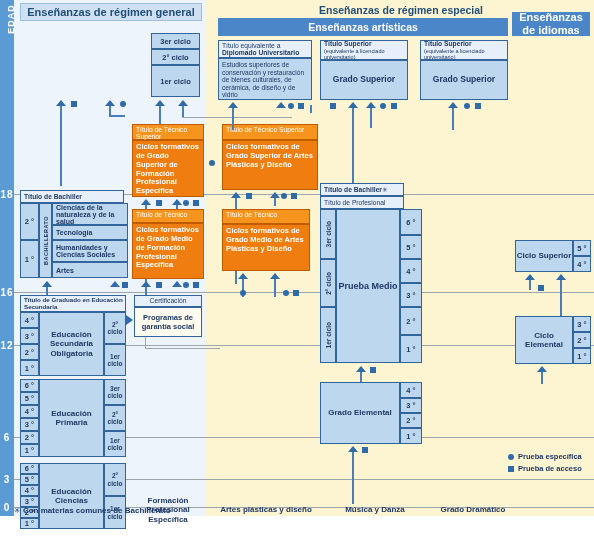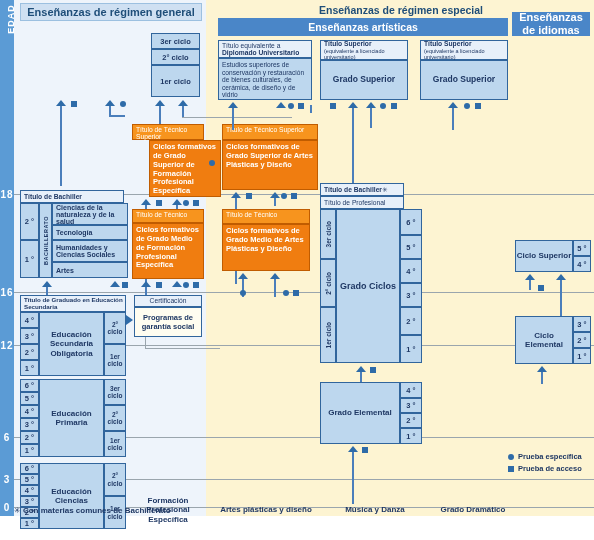--- a/index.html
+++ b/index.html
@@ -114,21 +114,21 @@
   <div class="ci" style="left:120px;top:101px;"></div>
 
   <div class="arrowUp" style="left:155px;top:100px;"></div>
   <div class="vline" style="left:159px;top:106px;height:80px;"></div>
 
   <div class="arrowUp" style="left:178px;top:100px;"></div>
   <div class="vline" style="left:182px;top:106px;height:12px;"></div>
   <div class="greyline" style="left:182px;top:117px;width:110px;height:1px;"></div>
 
   <div class="abs otab" style="left:132px;top:124px;width:72px;height:16px;">Título de Técnico Superior</div>
-  <div class="abs obox" style="left:132px;top:140px;width:72px;height:57px;margin-left:17px;">Ciclos formativos de Grado Superior de Formación Profesional Específica</div>
+  <div class="abs obox" style="left:132px;top:140px;width:72px;height:57px;">Ciclos formativos de Grado Superior de Formación Profesional Específica</div>
   <div class="arrowUp" style="left:141px;top:199px;"></div>
   <div class="vline" style="left:145px;top:205px;height:82px;"></div>
   <div class="sq" style="left:156px;top:200px;"></div>
   <div class="arrowUp" style="left:172px;top:199px;"></div>
   <div class="vline" style="left:176px;top:205px;height:8px;"></div>
   <div class="ci" style="left:183px;top:200px;"></div>
   <div class="sq" style="left:193px;top:200px;"></div>
 
   <div class="abs otab" style="left:222px;top:124px;width:96px;height:16px;">Título de Técnico Superior</div>
   <div class="abs obox" style="left:222px;top:140px;width:96px;height:50px;">Ciclos formativos de Grado Superior de Artes Plásticas y Diseño</div>
@@ -263,21 +263,21 @@
   <div class="abs cellnum" style="left:320px;top:209px;width:16px;height:50px;font-size:6.5px;">
     <span class="vtext">3er ciclo</span>
   </div>
   <div class="abs cellnum" style="left:320px;top:259px;width:16px;height:48px;font-size:6.5px;">
     <span class="vtext">2° ciclo</span>
   </div>
   <div class="abs cellnum" style="left:320px;top:307px;width:16px;height:56px;font-size:6.5px;">
     <span class="vtext">1er ciclo</span>
   </div>
 
-  <div class="abs bbox" style="left:336px;top:209px;width:64px;height:154px;font-size:9px;">Grado Ciclos</div>
+  <div class="abs bbox" style="left:336px;top:209px;width:64px;height:154px;font-size:9px;">Prueba Medio</div>
 
   <div class="abs cellnum" style="left:400px;top:209px;width:22px;height:26px;">6 °</div>
   <div class="abs cellnum" style="left:400px;top:235px;width:22px;height:24px;">5 °</div>
   <div class="abs cellnum" style="left:400px;top:259px;width:22px;height:24px;">4 °</div>
   <div class="abs cellnum" style="left:400px;top:283px;width:22px;height:24px;">3 °</div>
   <div class="abs cellnum" style="left:400px;top:307px;width:22px;height:28px;">2 °</div>
   <div class="abs cellnum" style="left:400px;top:335px;width:22px;height:28px;">1 °</div>
 
   <div class="arrowUp" style="left:356px;top:366px;"></div>
   <div class="vline" style="left:360px;top:372px;height:10px;"></div>

